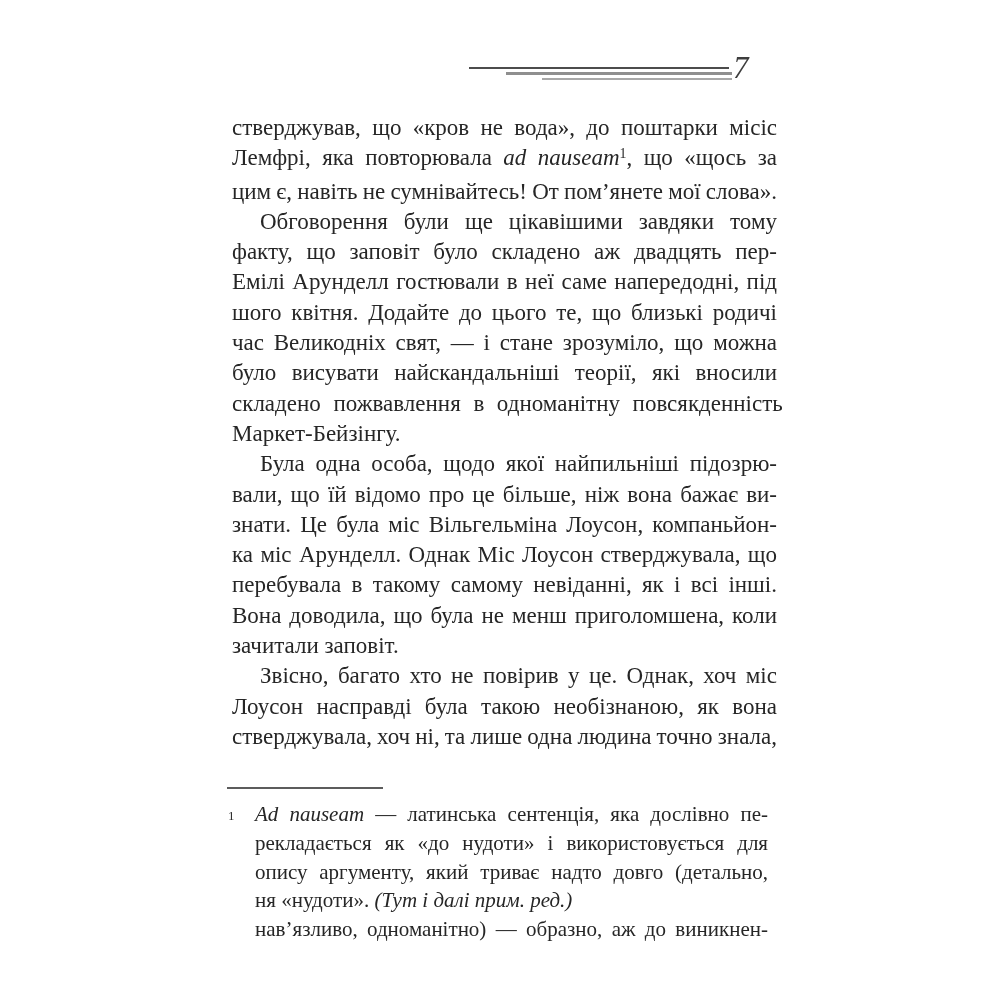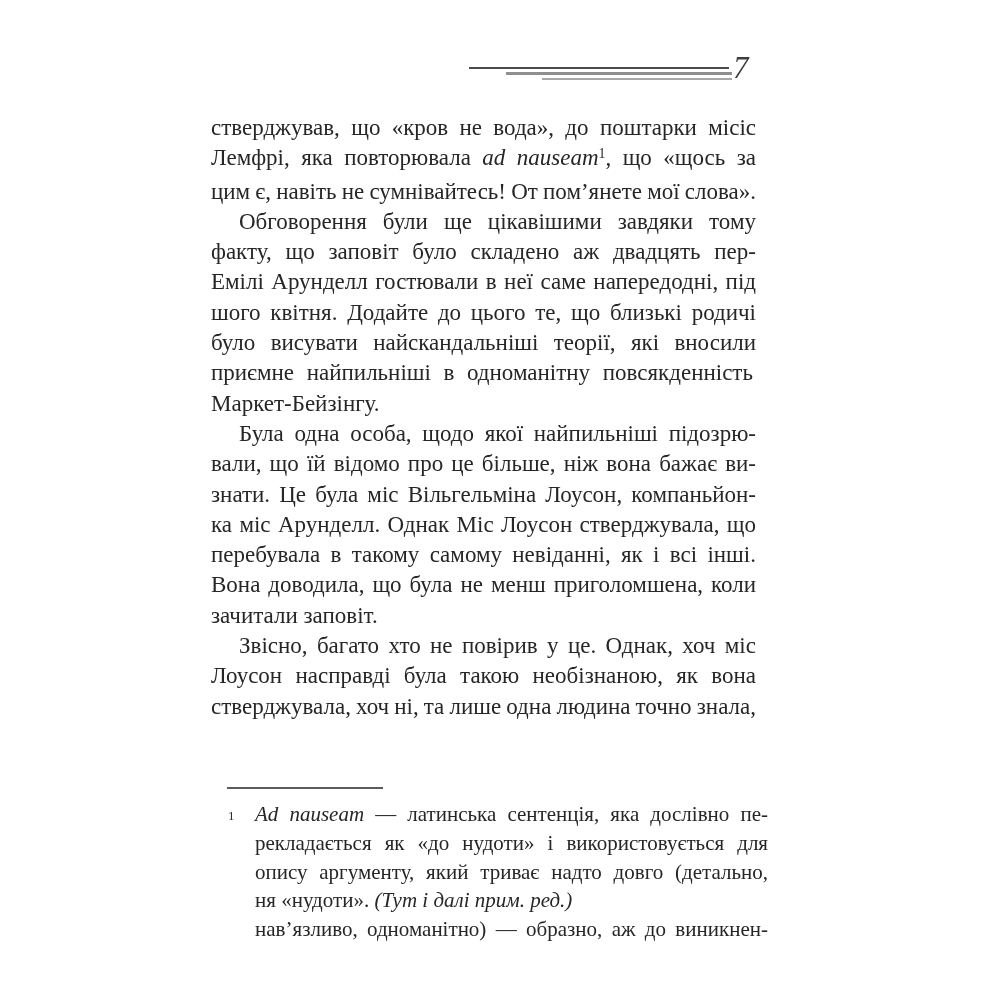--- a/index.html
+++ b/index.html
@@ -21,21 +21,21 @@
   .page-number {
     position: absolute;
     left: 733px; top: 50px;
     font-style: italic;
     font-size: 31px;
     color: #3e3e3e;
   }
   
   .body-text {
     position: absolute;
-    left: 211px; top: 113px;
+    left: 232px; top: 113px;
     width: 545px;
     font-size: 23px;
     line-height: 30.3px;
   }
   .line { white-space: nowrap; }
   .line.first { padding-left: 28px; }
   .i  { font-style: italic; }
   .sup { font-size: 0.6em; position: relative; top: -0.5em; }
   
   .fn-sep {
@@ -73,22 +73,23 @@
       <div>
         <div class="line fit"><span class="lw" style="word-spacing: 5.56px;"><span>стверджував, що «кров не вода», до поштарки місіс</span></span></div>
         <div class="line fit"><span class="lw" style="word-spacing: 5.68px; text-align: right;"><span>Лемфрі, яка повторювала </span><span class="i">ad nauseam</span><span class="sup">1</span><span>, що «щось за</span></span></div>
         <div class="line fit"><span class="lw" style="word-spacing: -0.56px;"><span>цим є, навіть не сумнівайтесь! От пом’янете мої слова».</span></span></div>
       </div>
       <div>
         <div class="line first fit"><span class="lw" style="word-spacing: 10.27px;"><span>Обговорення були ще цікавішими завдяки тому</span></span></div>
         <div class="line fit"><span class="lw" style="word-spacing: 8.04px; text-align: right;"><span>факту, що заповіт було складено аж двадцять пер-</span></span></div>
         <div class="line fit"><span class="lw" style="word-spacing: 1.69px;"><span>Емілі Арунделл гостювали в неї саме напередодні, під</span></span></div>
         <div class="line fit"><span class="lw" style="word-spacing: 3.98px;"><span>шого квітня. Додайте до цього те, що близькі родичі</span></span></div>
+        <div class="line fit"><span class="lw" style="word-spacing: 4.03px;"><span>час Великодніх свят, — і стане зрозуміло, що можна</span></span></div>
         <div class="line fit"><span class="lw" style="word-spacing: 9.62px;"><span>було висувати найскандальніші теорії, які вносили</span></span></div>
-        <div class="line fit"><span class="lw" style="word-spacing: 6.88px;"><span>приємне найпильніші в одноманітну повсякденність</span></span></div>
+        <div class="line fit"><span class="lw" style="word-spacing: 6.88px;"><span>складено пожвавлення в одноманітну повсякденність</span></span></div>
         <div class="line"><span class="lw"><span>Маркет-Бейзінгу.</span></span></div>
       </div>
       <div>
         <div class="line first fit"><span class="lw" style="word-spacing: 4.9px;"><span>Була одна особа, щодо якої найпильніші підозрю-</span></span></div>
         <div class="line fit"><span class="lw" style="word-spacing: 2.34px;"><span>вали, що їй відомо про це більше, ніж вона бажає ви-</span></span></div>
         <div class="line fit"><span class="lw" style="word-spacing: 3.39px;"><span>знати. Це була міс Вільгельміна Лоусон, компаньйон-</span></span></div>
         <div class="line fit"><span class="lw" style="word-spacing: 1.62px;"><span>ка міс Арунделл. Однак Міс Лоусон стверджувала, що</span></span></div>
         <div class="line fit"><span class="lw" style="word-spacing: 4.55px;"><span>перебувала в такому самому невіданні, як і всі інші.</span></span></div>
         <div class="line fit"><span class="lw" style="word-spacing: 2.18px;"><span>Вона доводила, що була не менш приголомшена, коли</span></span></div>
         <div class="line"><span class="lw"><span>зачитали заповіт.</span></span></div>

